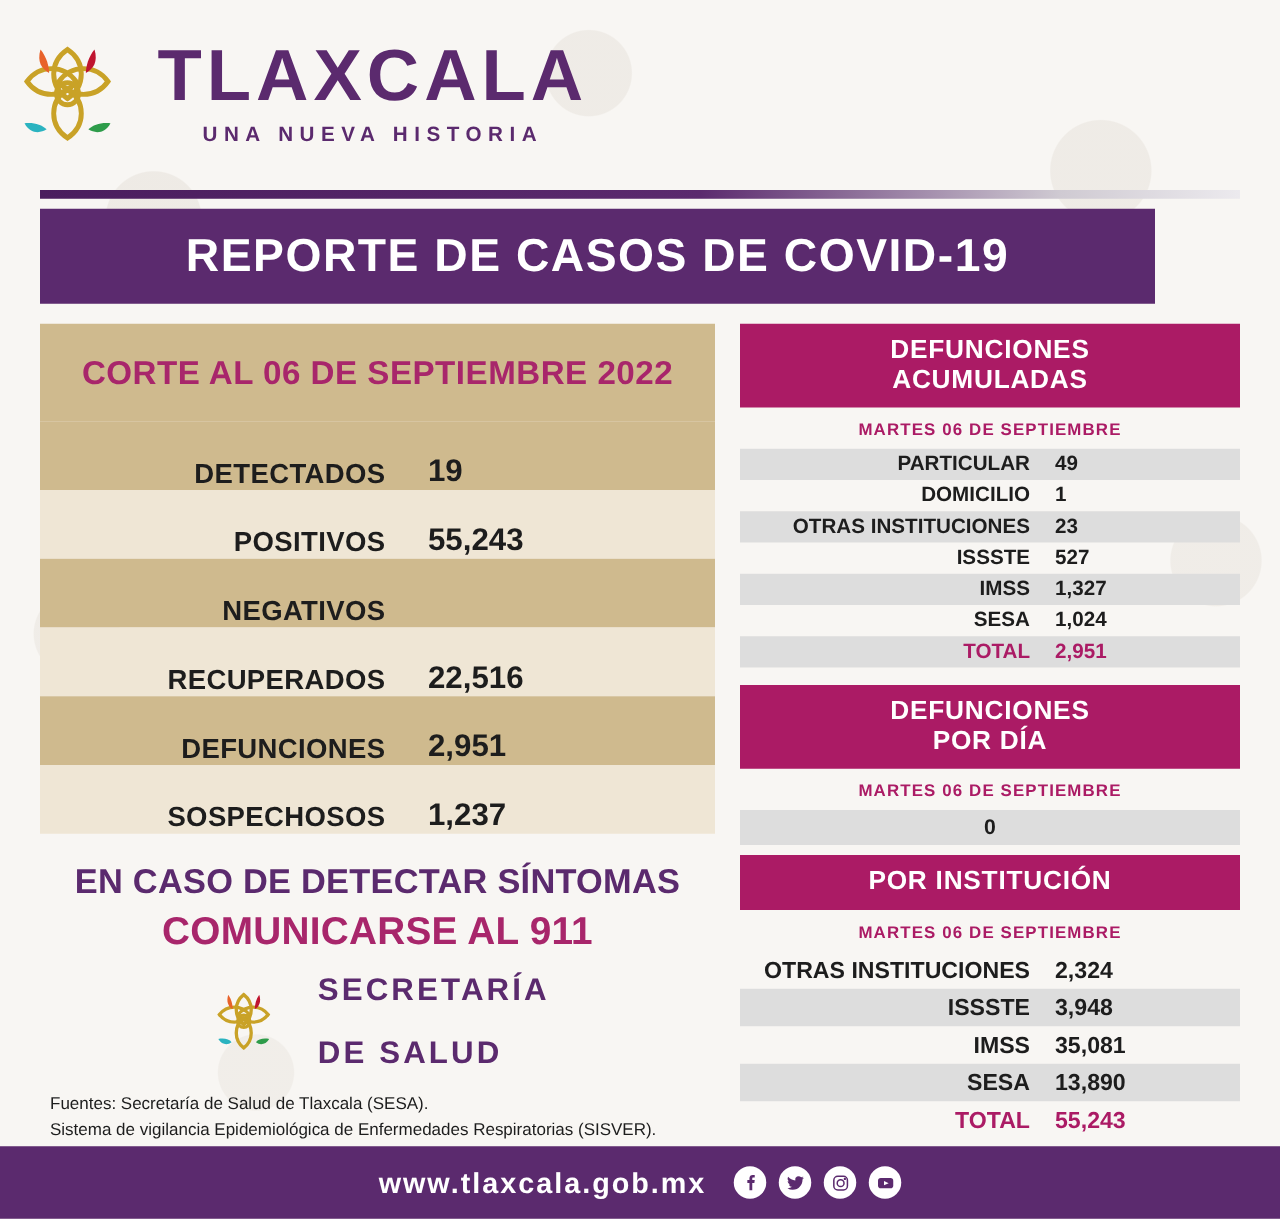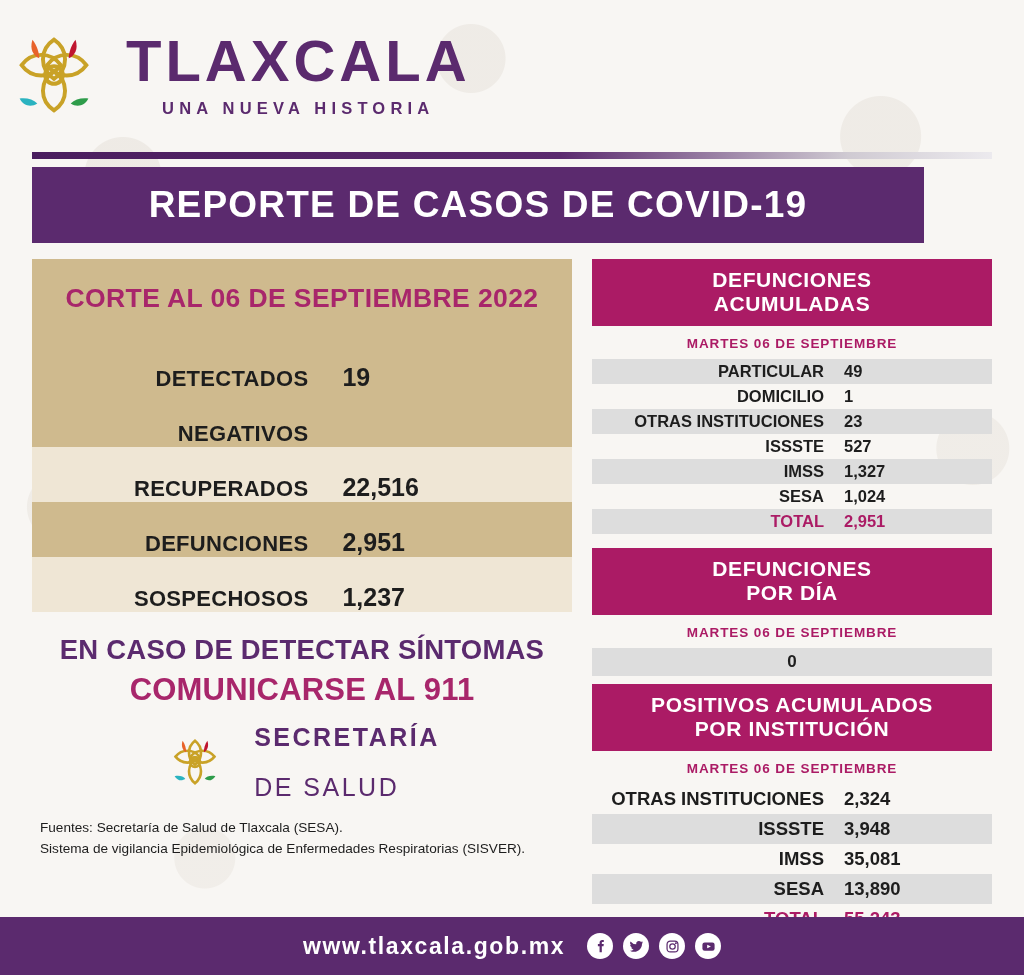--- a/index.html
+++ b/index.html
@@ -88,21 +88,21 @@
     margin-top:6px; text-align:center;
     font-size:31px; font-weight:bold; color:#a8266b; letter-spacing:.2px;
   }
 
   .secretaria {
     margin-top:16px; display:flex; align-items:center; justify-content:center; gap:28px;
   }
   .sec-mark { width:62px; height:58px; position:relative; }
   .sec-text { display:flex; flex-direction:column; line-height:1.05; }
   .sec-text .l1 { font-size:25px; font-weight:bold; color:#5b2a6e; letter-spacing:2.5px; }
-  .sec-text .l2 { font-size:25px; font-weight:normal; color:#5b2a6e; letter-spacing:2.5px;margin-top:24px; }
+  .sec-text .l2 { font-size:25px; font-weight:bold; color:#5b2a6e; letter-spacing:2.5px;margin-top:24px; }
 
   .fuentes {
     margin-top:16px; padding-left:8px;
     font-size:13.6px; color:#1d1d1d; line-height:1.55;
   }
 
   
   .right-col { position:absolute; left:592px; top:259px; width:400px; }
   .panel-head {
     background:#ab1b65; color:#fff; text-align:center;
@@ -188,20 +188,24 @@
 
   <div class="left-col">
     <div class="corte">
       <span>CORTE AL 06 DE SEPTIEMBRE 2022</span>
     </div>
 
     <div class="stat-row odd">
       <div class="label">DETECTADOS</div>
       <div class="value">19</div>
     </div>
+    <div class="stat-row even">
+      <div class="label">POSITIVOS</div>
+      <div class="value">55,243</div>
+    </div>
     <div class="stat-row odd">
       <div class="label">NEGATIVOS</div>
     </div>
     <div class="stat-row even">
       <div class="label">RECUPERADOS</div>
       <div class="value">22,516</div>
     </div>
     <div class="stat-row odd">
       <div class="label">DEFUNCIONES</div>
       <div class="value">2,951</div>
@@ -284,21 +288,20 @@
     <div class="panel-head">
       <span class="l1">DEFUNCIONES</span>
       <span class="l2">POR DÍA</span>
     </div>
     <div class="panel-date">MARTES 06 DE SEPTIEMBRE</div>
     <div class="day-value">0</div>
 
     <div class="spacer8"></div>
 
     <div class="panel-head">
-      <span class="l1">POSITIVOS ACUMULADOS</span>
       <span class="l2">POR INSTITUCIÓN</span>
     </div>
     <div class="panel-date">MARTES 06 DE SEPTIEMBRE</div>
 
     <div class="r-row big">
       <div class="label">OTRAS INSTITUCIONES</div>
       <div class="value">2,324</div>
     </div>
     <div class="r-row big shaded">
       <div class="label">ISSSTE</div>

